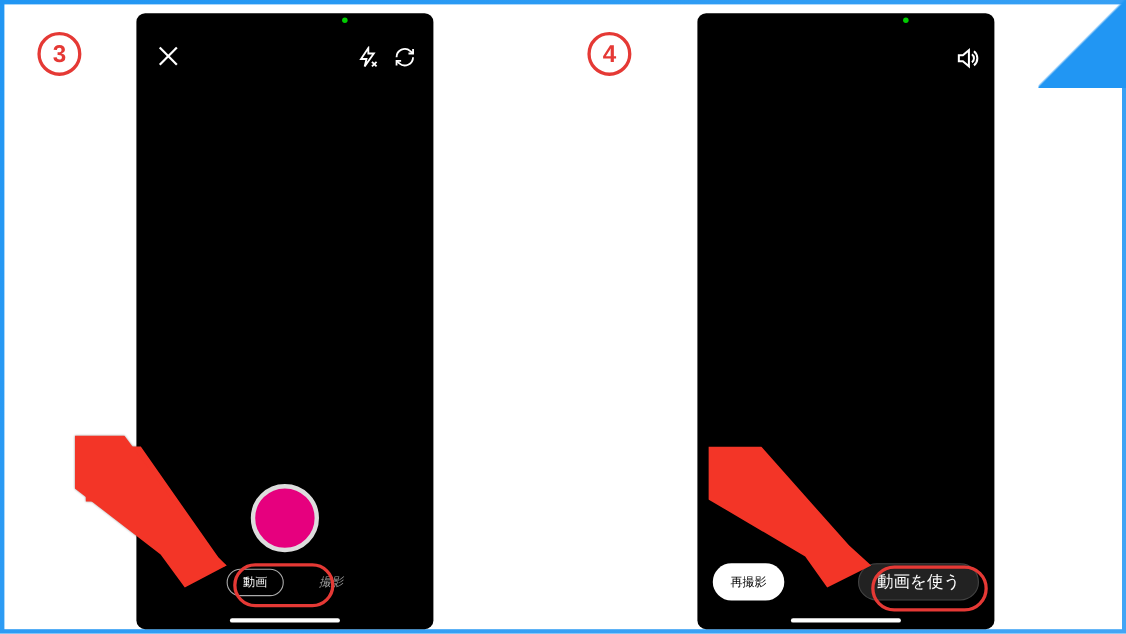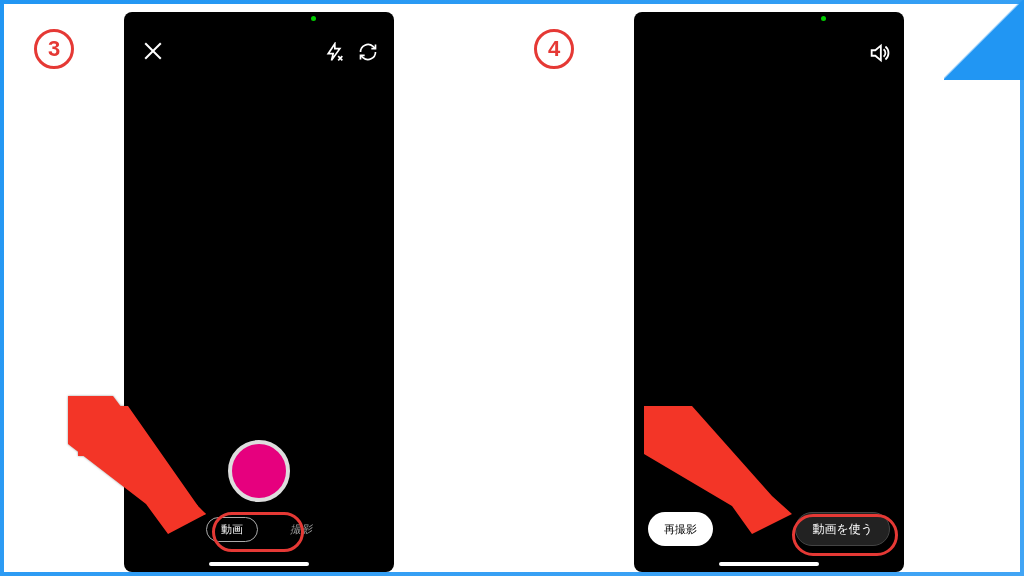--- a/index.html
+++ b/index.html
@@ -89,21 +89,21 @@
     .btn-row4 {
       position: absolute; bottom: 26px; left: 0; right: 0; height: 34px;
       display: flex; justify-content: space-between;
       padding: 0 14px;
     }
     .pill-white {
       padding: 7px 16px; border-radius: 18px; font-size: 11px;
       background: #fff; color: #000; border: none;
     }
     .pill-dark {
-      padding: 7px 16px; border-radius: 18px; font-size: 12px;
+      padding: 7px 16px; border-radius: 18px; font-size: 15px;
       background: #222; color: #fff; border: 1px solid #444;
     }
     .hl4 { right: 6px; bottom: 16px; width: 106px; height: 42px; }
 
     
     .arrow {
       position: absolute; filter: drop-shadow(0 0 1px rgba(0,0,0,.4));
     }
     .arrow svg { display: block; }
     .arr3 { left: 64px; top: 392px; width: 140px; height: 140px; }

